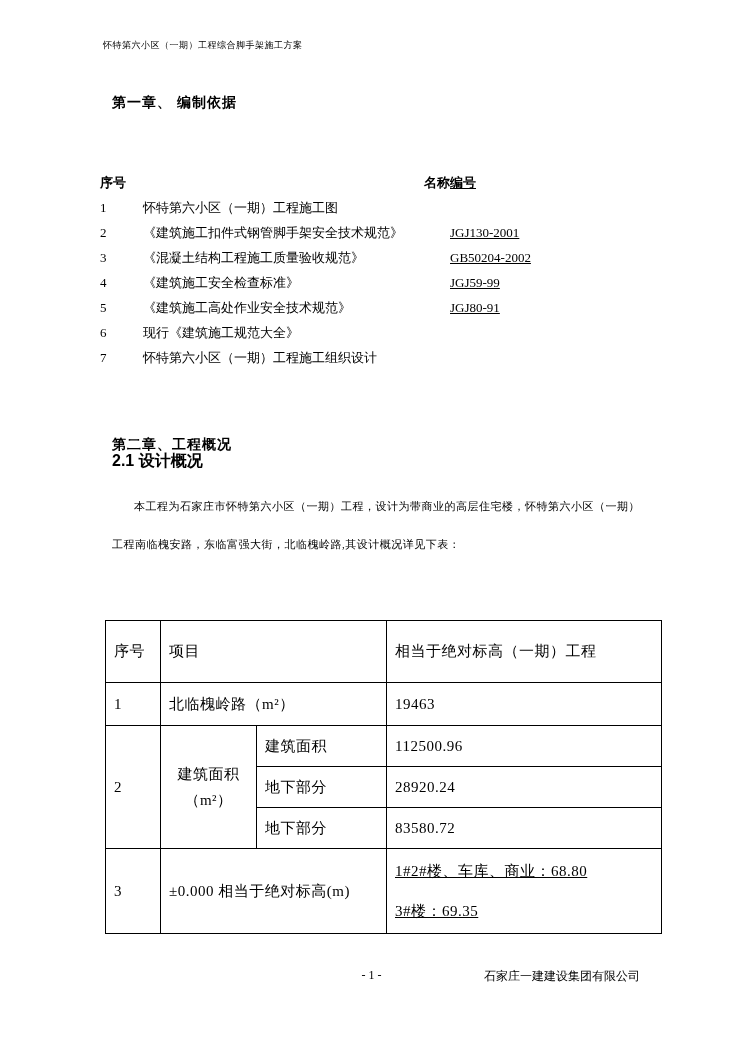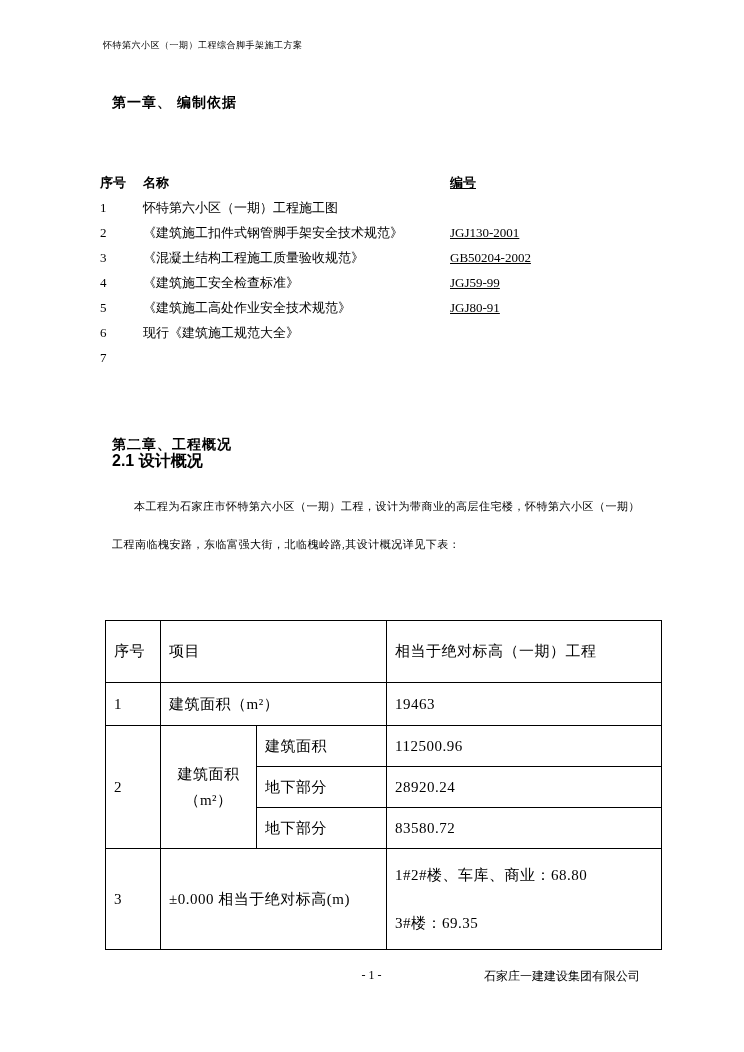--- a/index.html
+++ b/index.html
@@ -46,21 +46,21 @@
   }
   .ref-row {
     display: flex;
     height: 25px;
     align-items: center;
     font-size: 13px;
   }
   .ref-head { font-weight: bold; font-family: "Liberation Sans", "DejaVu Sans", sans-serif; }
   .ref-no { width: 43px; flex: none; }
   .ref-name { width: 307px; flex: none; }
-  .ref-head .ref-name { text-align: left; }
+  .ref-head .ref-name { text-align: right; }
   .ref-code { width: 120px; flex: none; text-decoration: underline; }
   .paragraph {
     position: absolute;
     top: 487px;
     left: 112px;
     width: 528px;
     font-size: 11px;
     line-height: 38px;
     text-align: justify;
     text-indent: 2em;
@@ -79,21 +79,21 @@
     font-size: 15px;
     vertical-align: middle;
     letter-spacing: 0.5px;
     overflow: hidden;
   }
   tr.r-head td { height: 62px; }
   tr.r-1 td { height: 43px; }
   tr.r-sub td { height: 41px; }
   tr.r-3 td { height: 82px; }
   td.center-cell { text-align: center; white-space: pre-line; line-height: 26px; }
-  td.multiline { white-space: pre-line; line-height: 48px; }
+  td.multiline { white-space: pre-line; line-height: 40px; text-decoration: underline; }
   .footer {
     position: absolute;
     top: 968px;
     left: 103px;
     right: 104px;
     height: 16px;
     font-size: 12px;
   }
   .footer .page-num {
     display: block;
@@ -145,20 +145,21 @@
       <span class="ref-name">《建筑施工高处作业安全技术规范》</span>
       <span class="ref-code">JGJ80-91</span>
     </div>
     <div class="ref-row">
       <span class="ref-no">6</span>
       <span class="ref-name">现行《建筑施工规范大全》</span>
       <span class="ref-code"></span>
     </div>
     <div class="ref-row">
       <span class="ref-no">7</span>
+      <span class="ref-name">怀特第六小区（一期）工程施工组织设计</span>
       <span class="ref-code"></span>
     </div>
   </div>
 
   <div class="ch-title ch2-title">第二章、工程概况</div>
   <div class="sec-title">2.1 设计概况</div>
   <div class="paragraph">本工程为石家庄市怀特第六小区（一期）工程，设计为带商业的高层住宅楼，怀特第六小区（一期）工程南临槐安路，东临富强大街，北临槐岭路,其设计概况详见下表：</div>
 
   <table class="overview">
     <colgroup>
@@ -168,21 +169,21 @@
       <col style="width:275px">
     </colgroup>
     <tbody>
         <tr class="r-head">
       <td>序号</td>
       <td colspan="2">项目</td>
       <td>相当于绝对标高（一期）工程</td>
     </tr>
     <tr class="r-1">
       <td>1</td>
-      <td colspan="2">建筑面积（m²）</td>
+      <td colspan="2">北临槐岭路（m²）</td>
       <td>19463</td>
     </tr>
     <tr class="r-sub">
       <td rowspan="3">2</td>
       <td rowspan="3" class="center-cell">建筑面积
 （m²）</td>
       <td>建筑面积</td>
       <td>112500.96</td>
     </tr>
     <tr class="r-sub">

